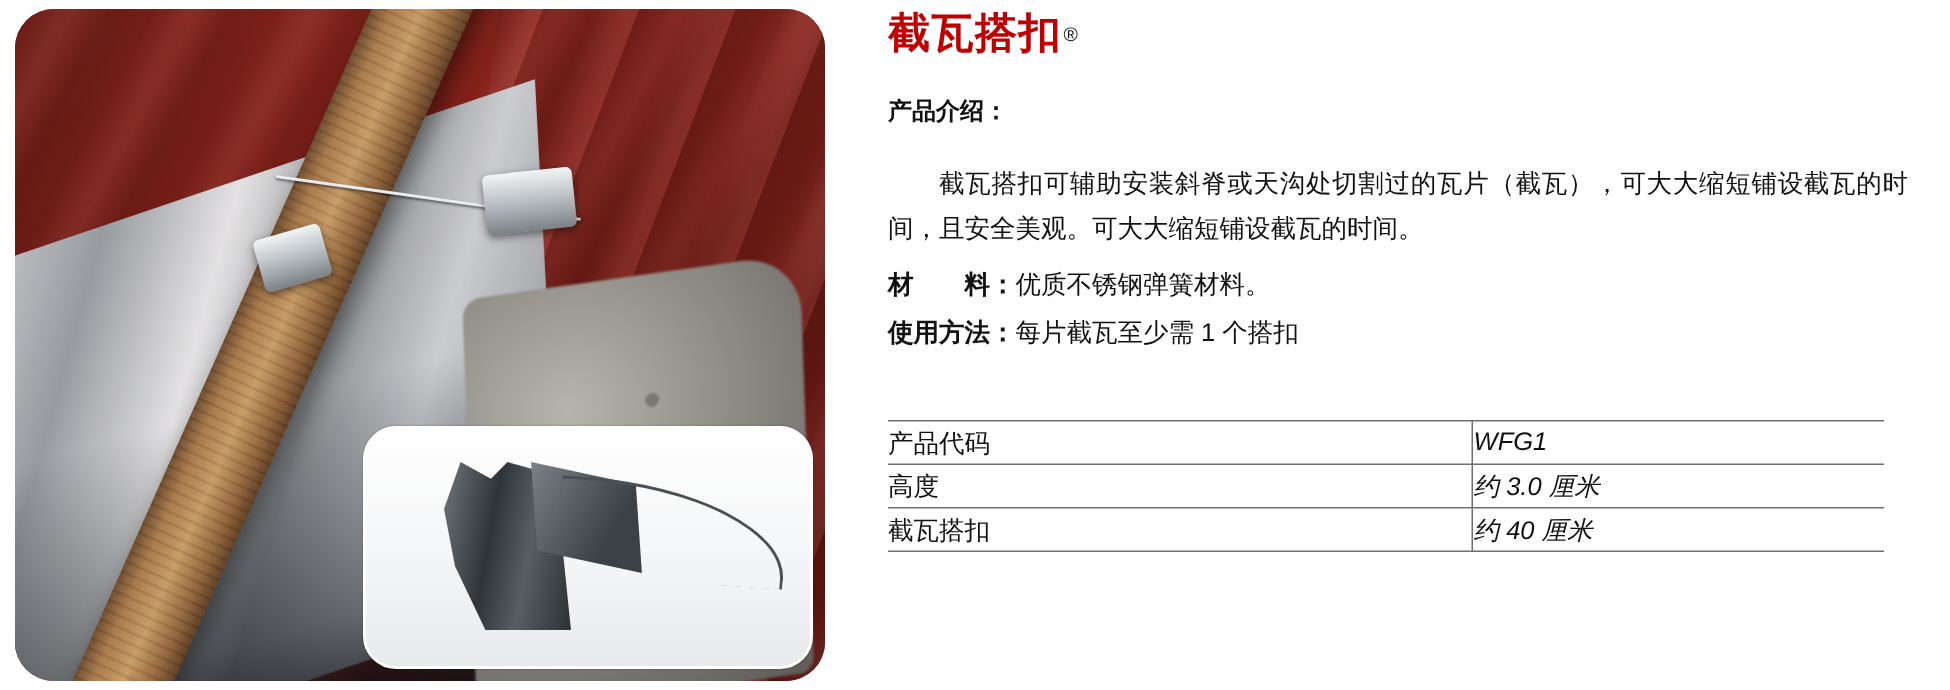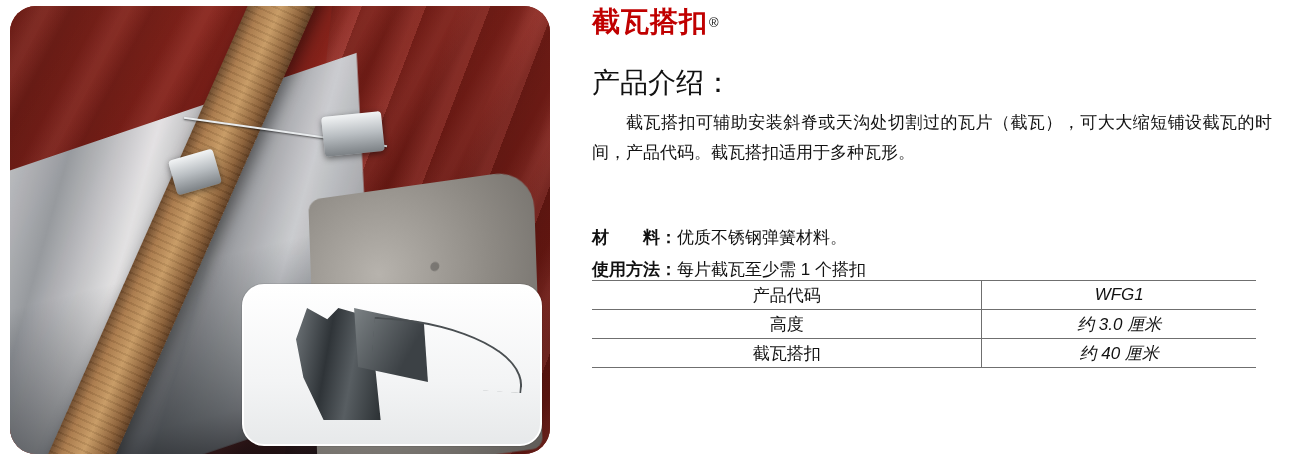--- a/index.html
+++ b/index.html
@@ -214,43 +214,42 @@
     font-size: 13px;
     color: #111;
     margin-left: 1px;
     margin-top: 1px;
     font-weight: normal;
   }
   .section-heading {
     position: absolute;
     left: 0;
     top: 64px;
-    font-size: 28px;
-    font-weight: normal;
+    font-size: 16px;
+    font-weight: bold;
     color: #111;
   }
   .para {
     position: absolute;
     left: 0;
     top: 108px;
     width: 680px;
     font-size: 17px;
     line-height: 30px;
     color: #111;
     text-indent: 34px;
     text-align: justify;
   }
   .kv {
     position: absolute;
     left: 0;
     font-size: 17px;
     line-height: 28px;
     color: #111;
     white-space: nowrap;
-    margin-top: 48px;
   }
   .kv-material { top: 176px; }
   .kv-usage { top: 208px; }
   .kv-label {
     font-weight: bold;
     display: inline-block;
   }
   .kv-label.spaced {
     letter-spacing: 0;
   }
@@ -261,21 +260,20 @@
     position: absolute;
     left: 0;
     top: 280px;
     width: 664px;
     border-collapse: collapse;
     font-size: 17px;
   }
   .spec-table td {
     height: 28px;
     padding: 0;
-    text-align: center;
     color: #111;
     border-bottom: 1px solid #6f6f6f;
     margin-top: 24px;
   }
   .spec-table tr:first-child td {
     border-top: 1px solid #6f6f6f;
   }
   .spec-table td.k {
     width: 390px;
     border-right: 1px solid #6f6f6f;
@@ -315,21 +313,21 @@
 
   <div class="content">
 
     <div class="title-row">
       <span class="title">截瓦搭扣</span>
       <span class="reg">®</span>
     </div>
 
     <div class="section-heading">产品介绍：</div>
 
-    <div class="para">截瓦搭扣可辅助安装斜脊或天沟处切割过的瓦片（截瓦），可大大缩短铺设截瓦的时间，产品代码。截瓦搭扣适用于多种瓦形。</div>
+    <div class="para">截瓦搭扣可辅助安装斜脊或天沟处切割过的瓦片（截瓦），可大大缩短铺设截瓦的时间，且安全美观。可大大缩短铺设截瓦的时间。</div>
 
     <div class="kv kv-material">
       <span class="kv-label spaced">材　　料：</span><span class="kv-value">优质不锈钢弹簧材料。</span>
     </div>
 
     <div class="kv kv-usage">
       <span class="kv-label">使用方法：</span><span class="kv-value">每片截瓦至少需 1 个搭扣</span>
     </div>
 
     <table class="spec-table">

